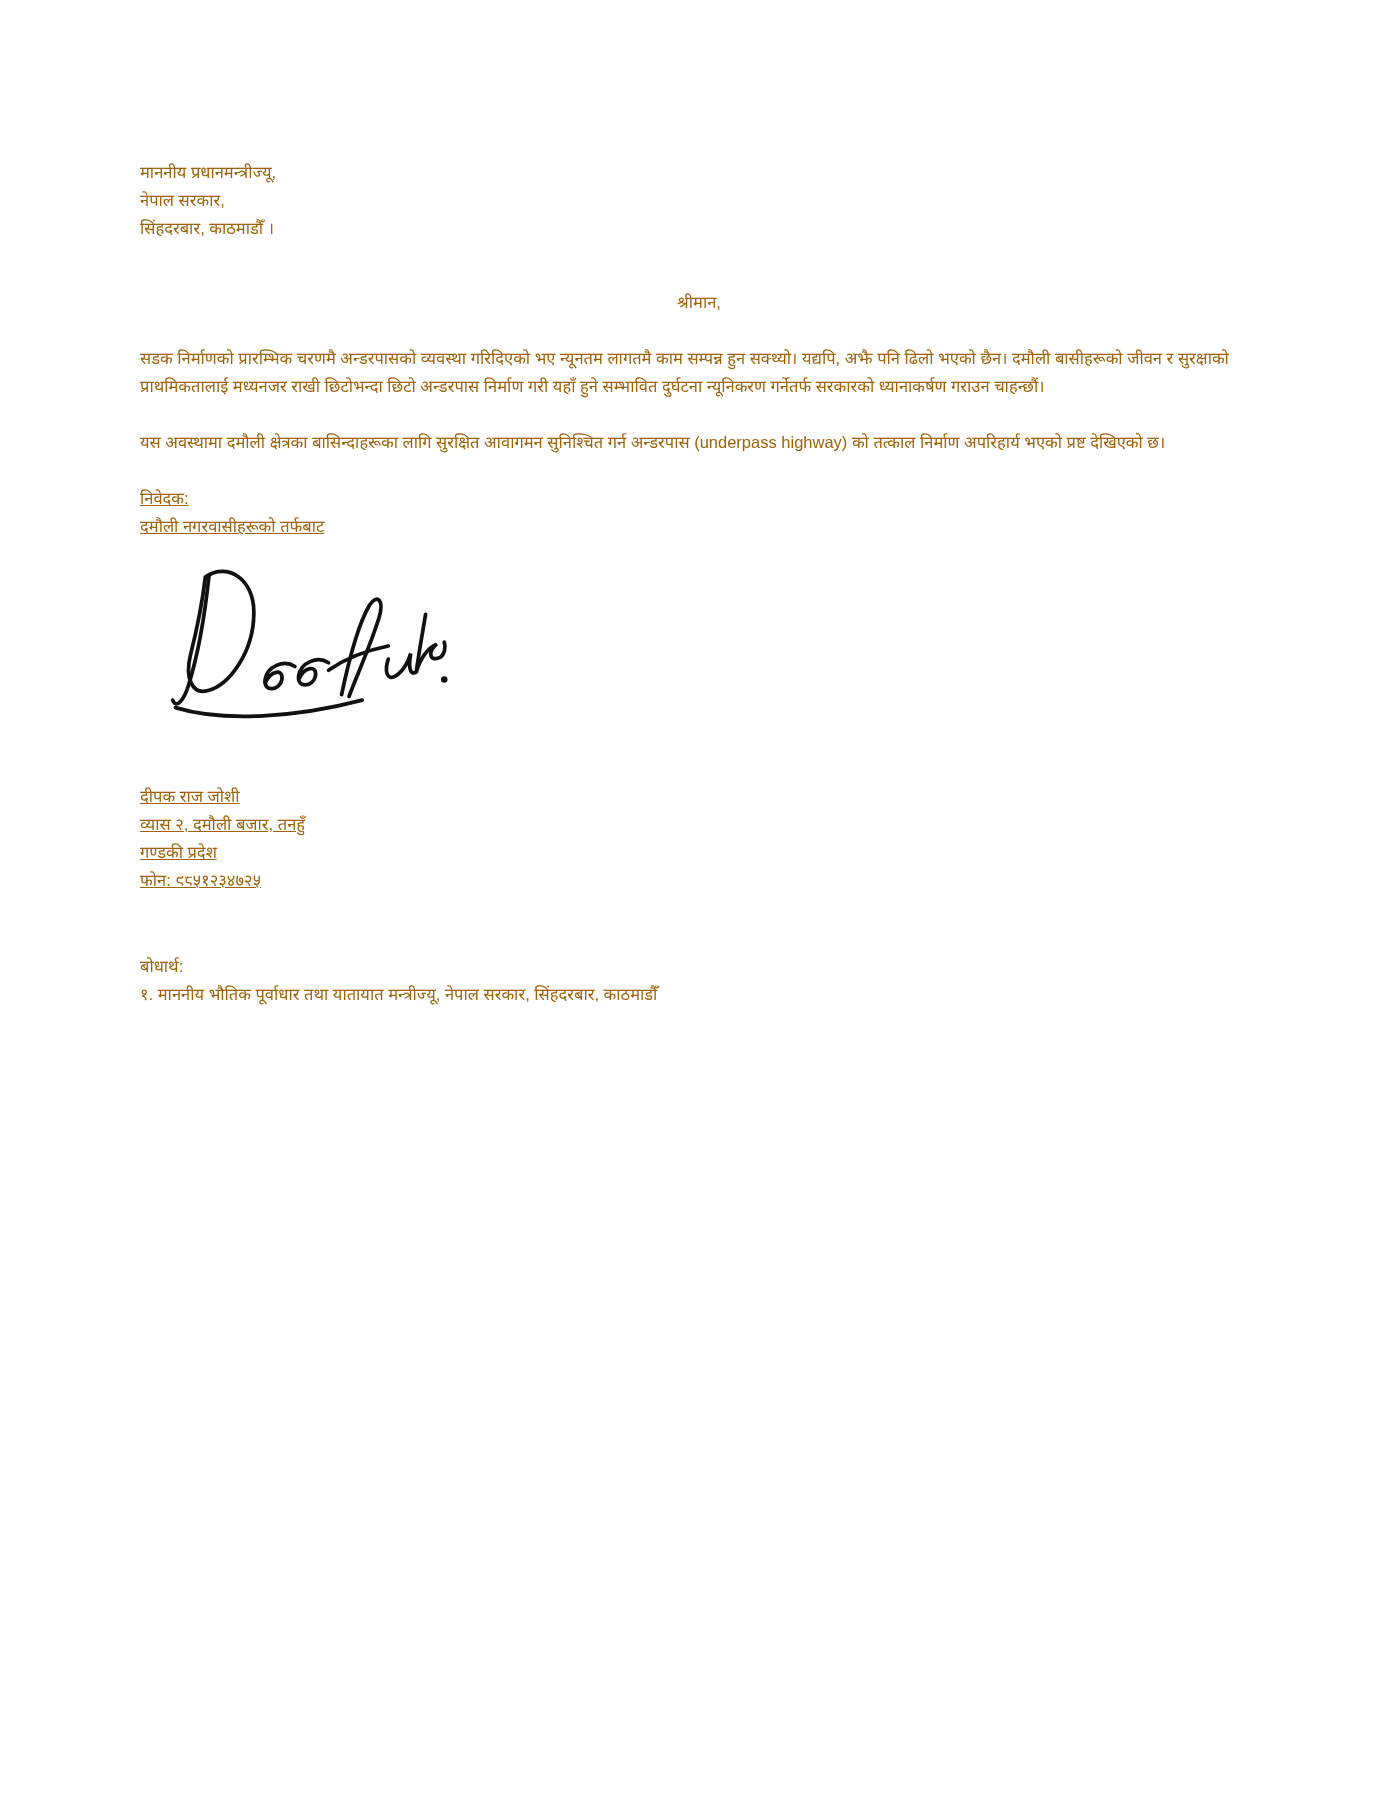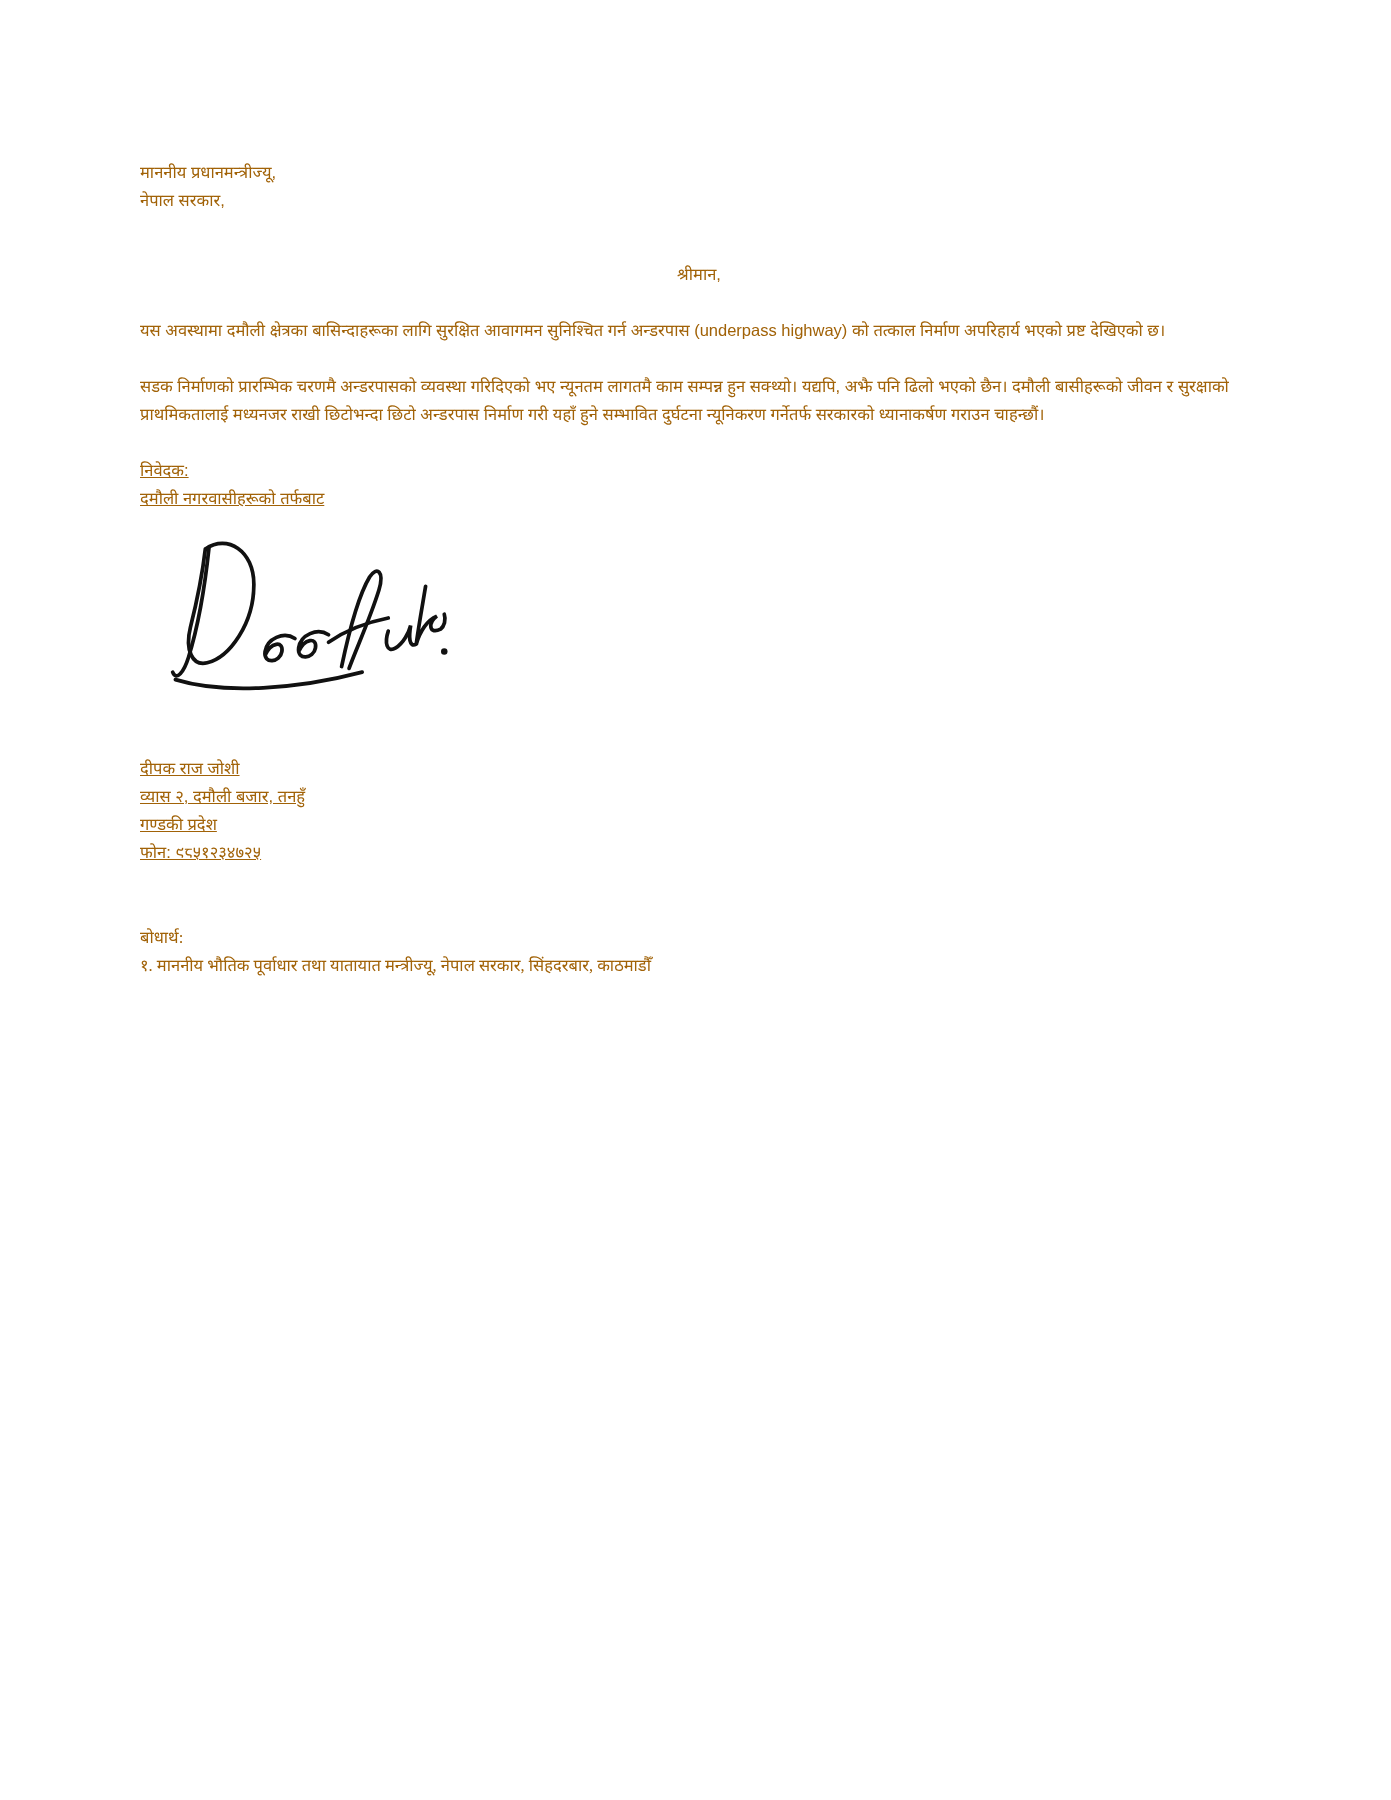--- a/index.html
+++ b/index.html
@@ -35,38 +35,39 @@
   p.para { margin: 0 0 28px 0; }
   .thanks-line { margin: 12px 0 56px 0; }
   .nivedak-block { margin-bottom: 8px; text-decoration: underline; }
   .signature-wrap {
     margin: 22px 0 52px 28px;
     width: 280px;
     height: 168px;
   }
   .signature-wrap svg { display: block; }
   .sender-block { margin-bottom: 58px; text-decoration: underline; }
-  .cc-block { margin-bottom: 0; font-family: Liberation Serif, serif; }
+  .cc-block { margin-bottom: 0; }
 </style>
 </head>
 <body>
 
 <div class="page">
   <div class="content">
 
     <div class="block addr-block">
       <p class="line">माननीय प्रधानमन्त्रीज्यू,</p>
       <p class="line">नेपाल सरकार,</p>
+      <p class="line">सिंहदरबार, काठमाडौँ ।</p>
     </div>
 
 
     <p class="line salutation-line">श्रीमान,</p>
 
+    <p class="para">सडक निर्माणको प्रारम्भिक चरणमै अन्डरपासको व्यवस्था गरिदिएको भए न्यूनतम लागतमै काम सम्पन्न हुन सक्थ्यो। यद्यपि, अझै पनि ढिलो भएको छैन। दमौली बासीहरूको जीवन र सुरक्षाको प्राथमिकतालाई मध्यनजर राखी छिटोभन्दा छिटो अन्डरपास निर्माण गरी यहाँ हुने सम्भावित दुर्घटना न्यूनिकरण गर्नेतर्फ सरकारको ध्यानाकर्षण गराउन चाहन्छौं।</p>
     <p class="para">यस अवस्थामा दमौली क्षेत्रका बासिन्दाहरूका लागि सुरक्षित आवागमन सुनिश्चित गर्न अन्डरपास (underpass highway) को तत्काल निर्माण अपरिहार्य भएको प्रष्ट देखिएको छ।</p>
-    <p class="para">सडक निर्माणको प्रारम्भिक चरणमै अन्डरपासको व्यवस्था गरिदिएको भए न्यूनतम लागतमै काम सम्पन्न हुन सक्थ्यो। यद्यपि, अझै पनि ढिलो भएको छैन। दमौली बासीहरूको जीवन र सुरक्षाको प्राथमिकतालाई मध्यनजर राखी छिटोभन्दा छिटो अन्डरपास निर्माण गरी यहाँ हुने सम्भावित दुर्घटना न्यूनिकरण गर्नेतर्फ सरकारको ध्यानाकर्षण गराउन चाहन्छौं।</p>
 
 
     <div class="block nivedak-block">
       <p class="line">निवेदक:</p>
       <p class="line">दमौली नगरवासीहरूको तर्फबाट</p>
     </div>
 
     <div class="signature-wrap">
       <svg width="280" height="168" viewBox="0 0 300 180" fill="none" xmlns="http://www.w3.org/2000/svg">
 

